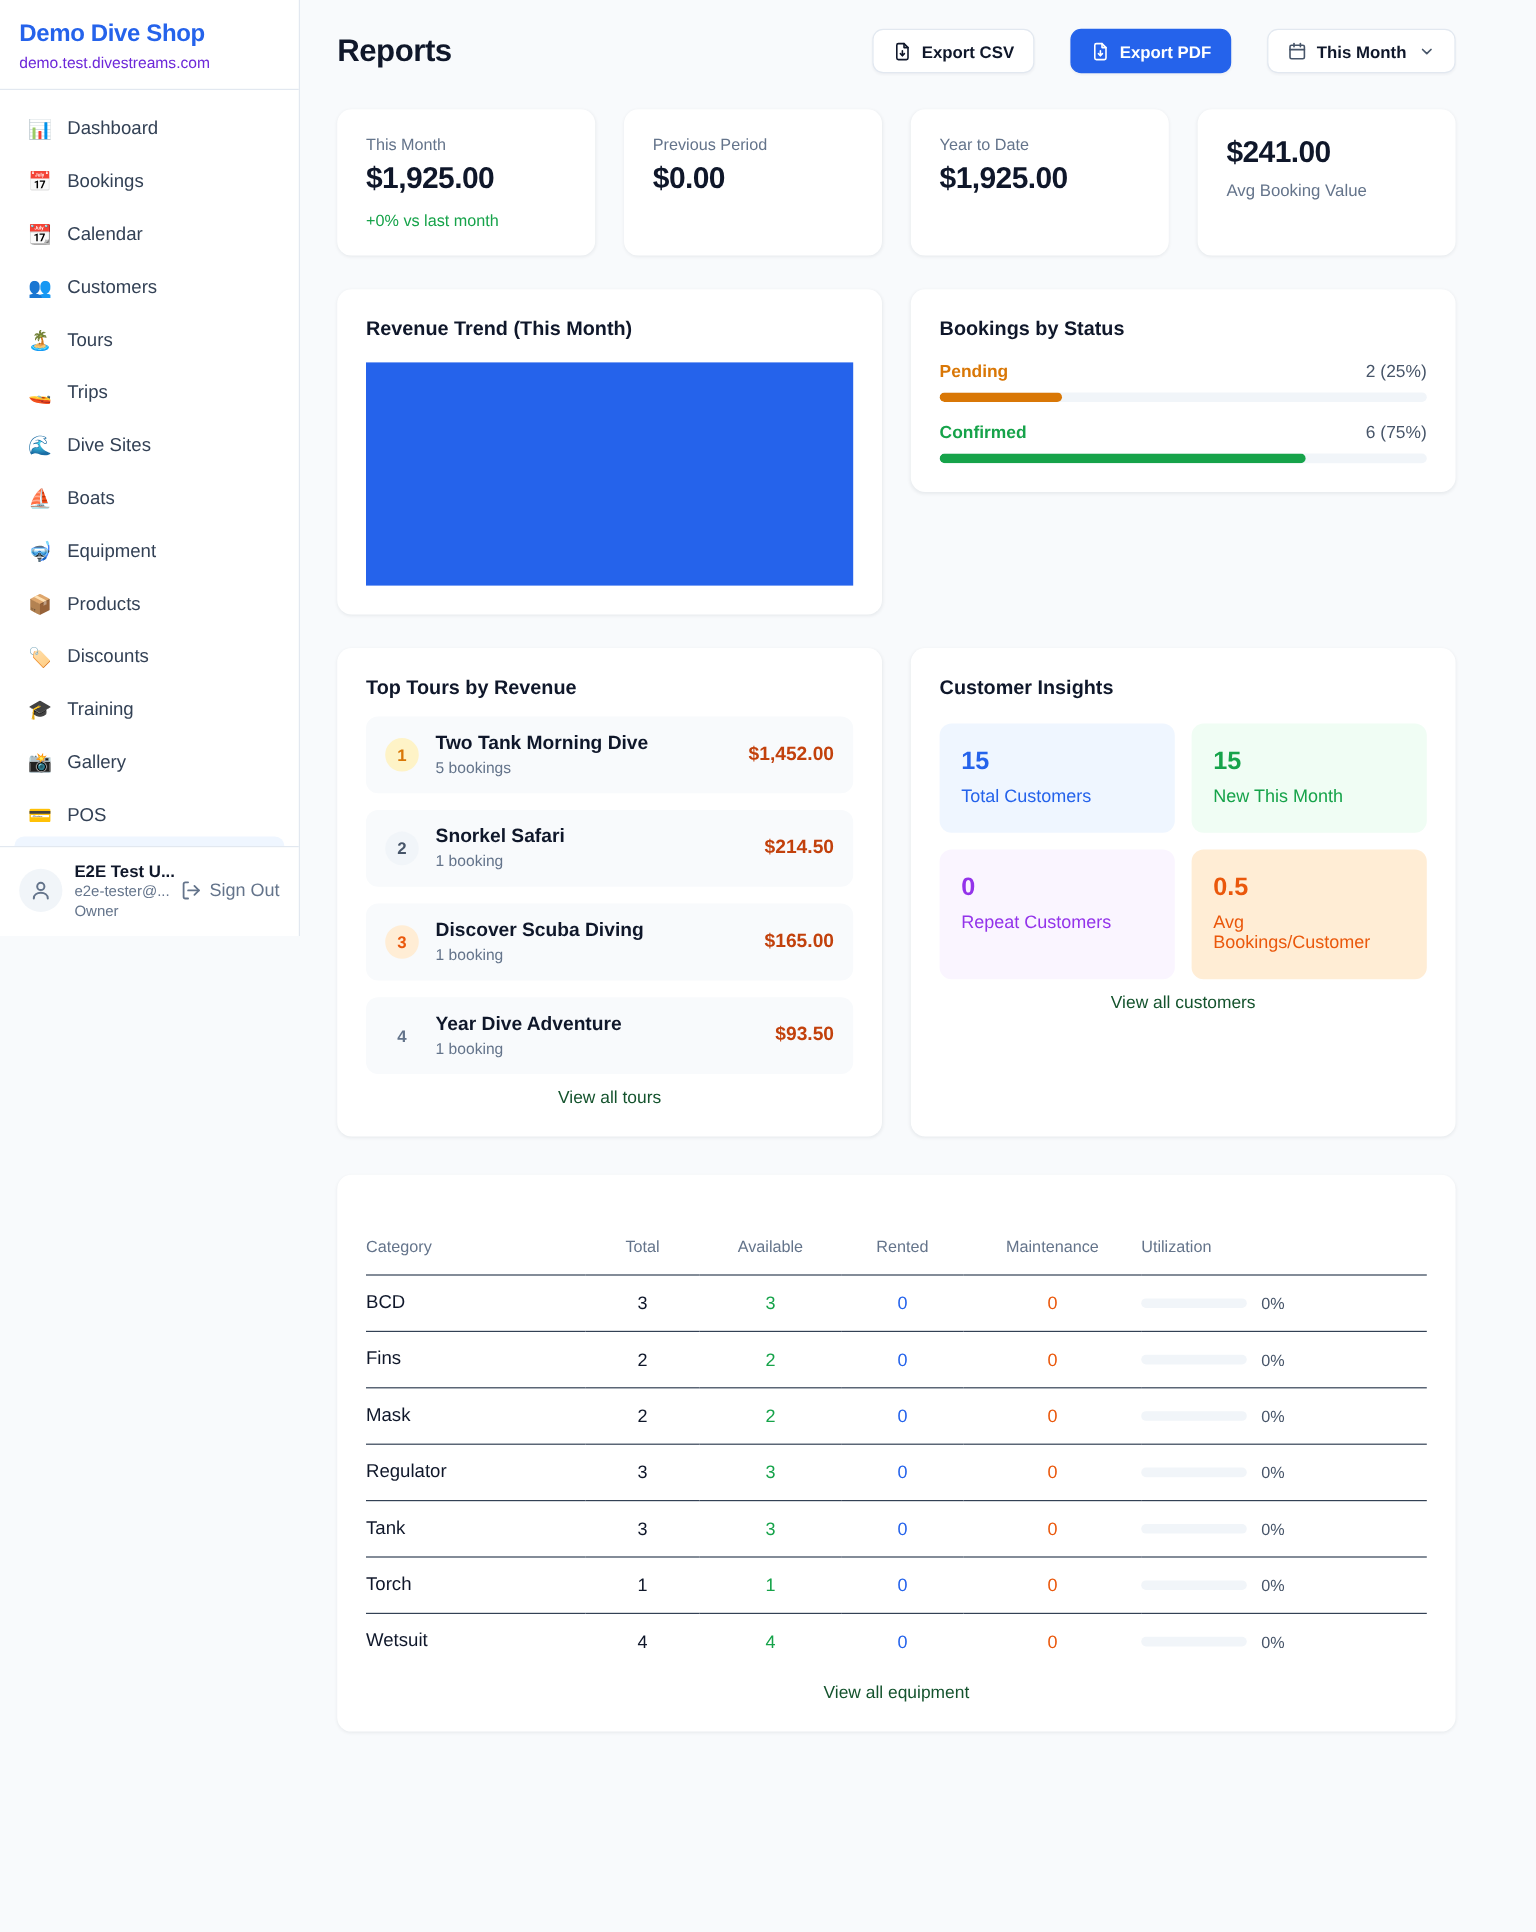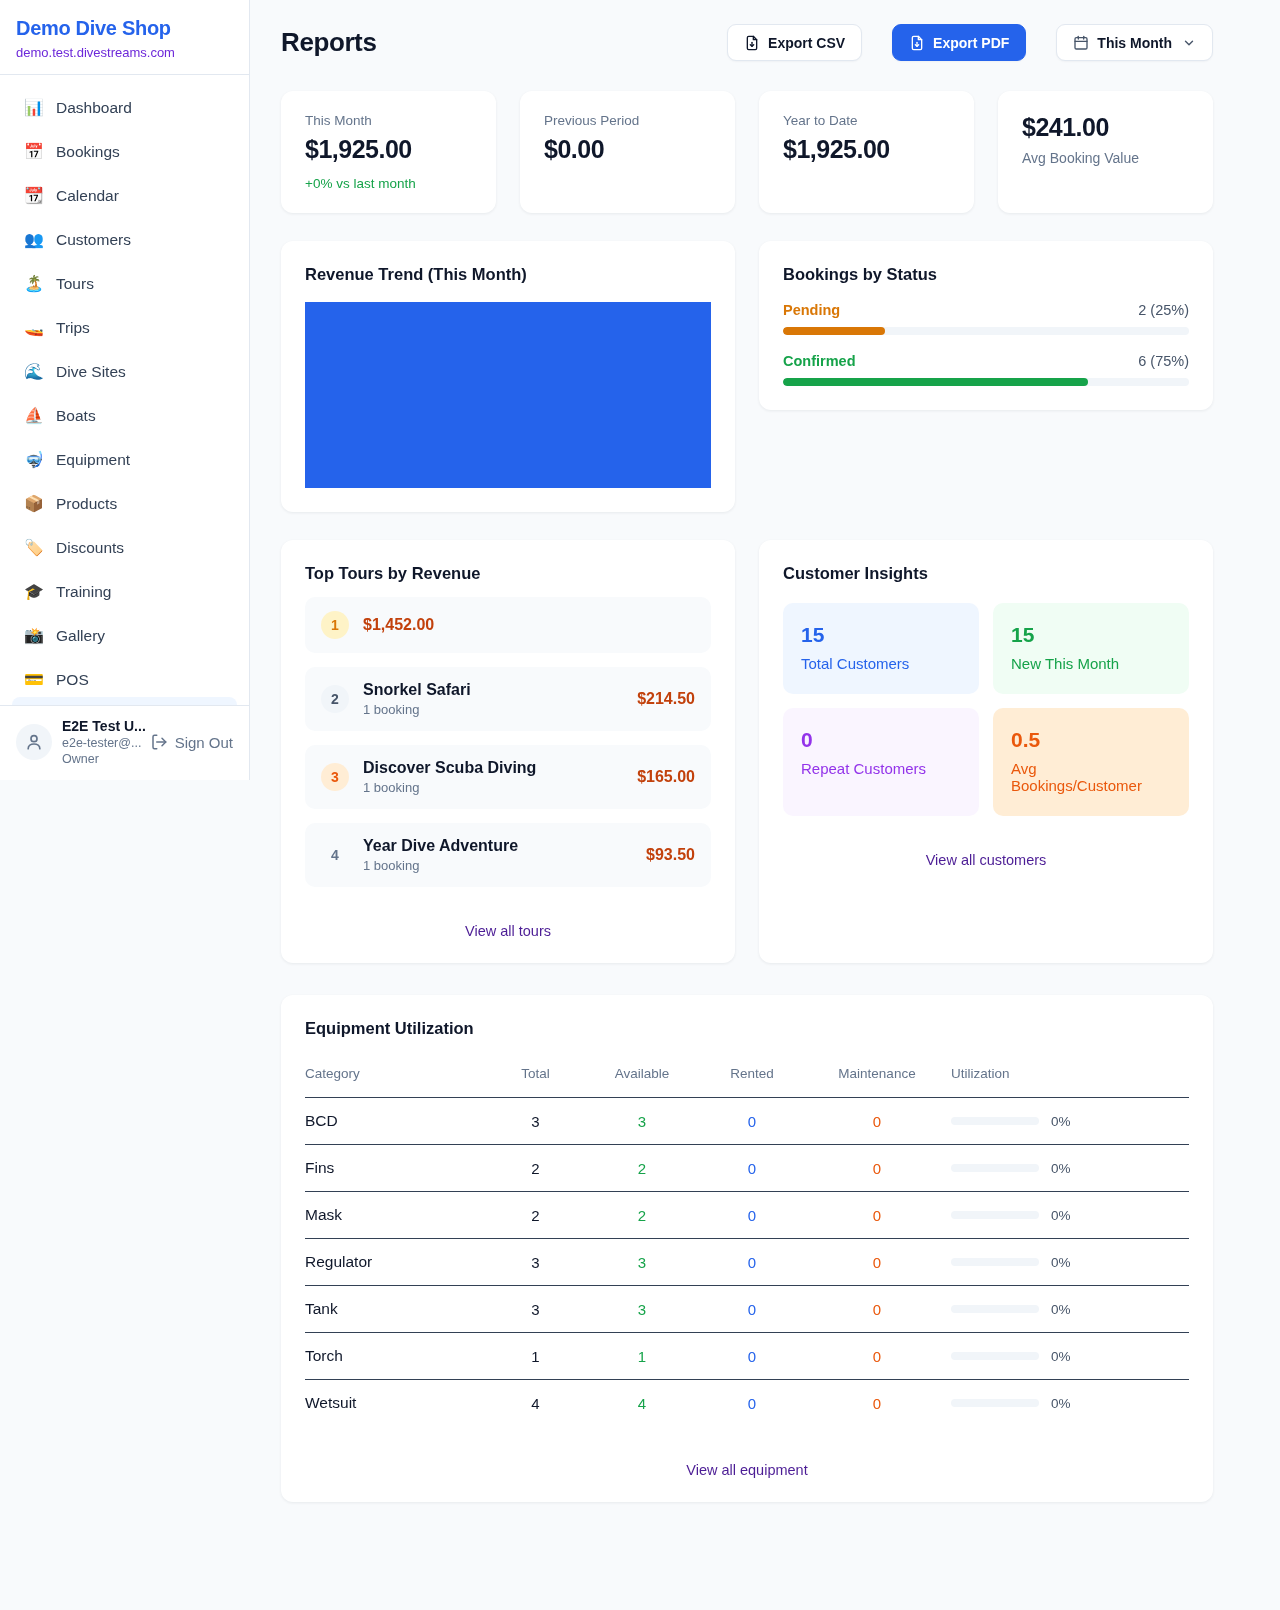--- a/index.html
+++ b/index.html
@@ -76,22 +76,22 @@
   .rank { width:28px; height:28px; border-radius:50%; display:flex; align-items:center;
     justify-content:center; font-size:14px; font-weight:600; flex-shrink:0; }
   .rank-1 { background:#fef3c7; color:#d97706; }
   .rank-2 { background:#f1f5f9; color:#475569; }
   .rank-3 { background:#ffedd5; color:#ea580c; }
   .rank-4 { background:transparent; color:#64748b; }
   .tour-info { flex:1; min-width:0; }
   .tour-name { font-size:16px; font-weight:600; color:#0f172a; }
   .tour-sub { font-size:13px; color:#64748b; margin-top:3px; }
   .tour-amount { font-size:16px; font-weight:700; color:#c2410c; white-space:nowrap; }
-  .view-all { display:block; text-align:center; color:#4c1d95; font-size:14.5px; font-weight:500;
-    margin-top:36px; text-decoration:none; cursor:pointer; }
+  .view-all { display:block; text-align:center; color:#14532d; font-size:14.5px; font-weight:500;
+    margin-top:12px; text-decoration:none; cursor:pointer; }
 
   .insight-grid { display:grid; grid-template-columns:1fr 1fr; gap:14px; margin-top:20px; }
   .insight-card { border-radius:10px; padding:20px 18px 22px 18px; }
   .insight-value { font-size:21px; font-weight:800; }
   .insight-label { font-size:15px; margin-top:8px; }
   .ic-blue   { background:#eff6ff; } .ic-blue .insight-value,   .ic-blue .insight-label   { color:#2563eb; }
   .ic-green  { background:#f0fdf4; } .ic-green .insight-value,  .ic-green .insight-label  { color:#16a34a; }
   .ic-purple { background:#faf5ff; } .ic-purple .insight-value, .ic-purple .insight-label { color:#9333ea; }
   .ic-orange { background:#ffedd5; } .ic-orange .insight-value, .ic-orange .insight-label { color:#ea580c; }
 
@@ -291,20 +291,24 @@
           </div>
         </div>
       </div>
     </div>
 
     <div class="row-3">
       <div class="card">
         <div class="card-title">Top Tours by Revenue</div>
         <div class="tour-row">
           <span class="rank rank-1">1</span>
+          <div class="tour-info">
+            <div class="tour-name">Two Tank Morning Dive</div>
+            <div class="tour-sub">5 bookings</div>
+          </div>
           <span class="tour-amount">$1,452.00</span>
         </div>
         <div class="tour-row">
           <span class="rank rank-2">2</span>
           <div class="tour-info">
             <div class="tour-name">Snorkel Safari</div>
             <div class="tour-sub">1 booking</div>
           </div>
           <span class="tour-amount">$214.50</span>
         </div>
@@ -345,21 +349,20 @@
           <div class="insight-card ic-orange">
             <div class="insight-value">0.5</div>
             <div class="insight-label">Avg Bookings/Customer</div>
           </div>
         </div>
         <a class="view-all">View all customers</a>
       </div>
     </div>
 
     <div class="card equipment-card">
-      <div class="card-title">Equipment Utilization</div>
       <table>
         <colgroup>
           <col class="c-cat">
             <col class="c-num1">
             <col class="c-num2">
             <col class="c-num3">
             <col class="c-num4">
             <col class="c-util">
         </colgroup>
         <thead>

